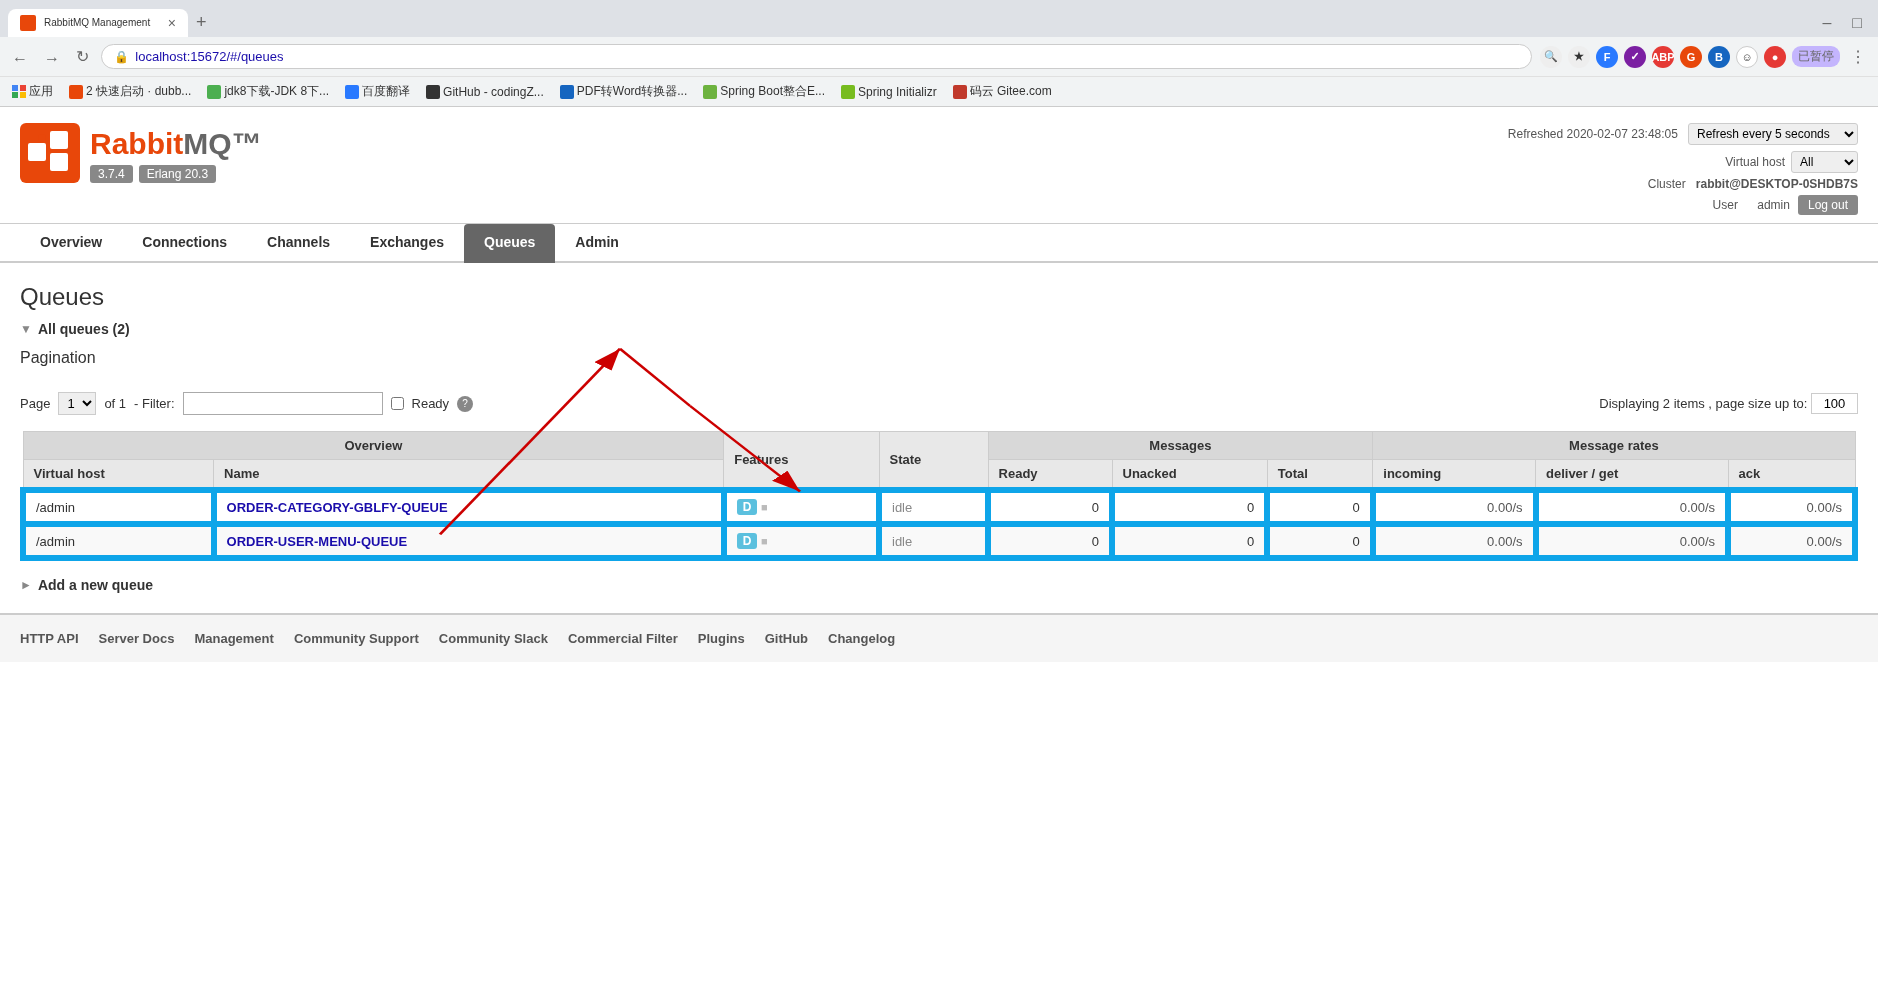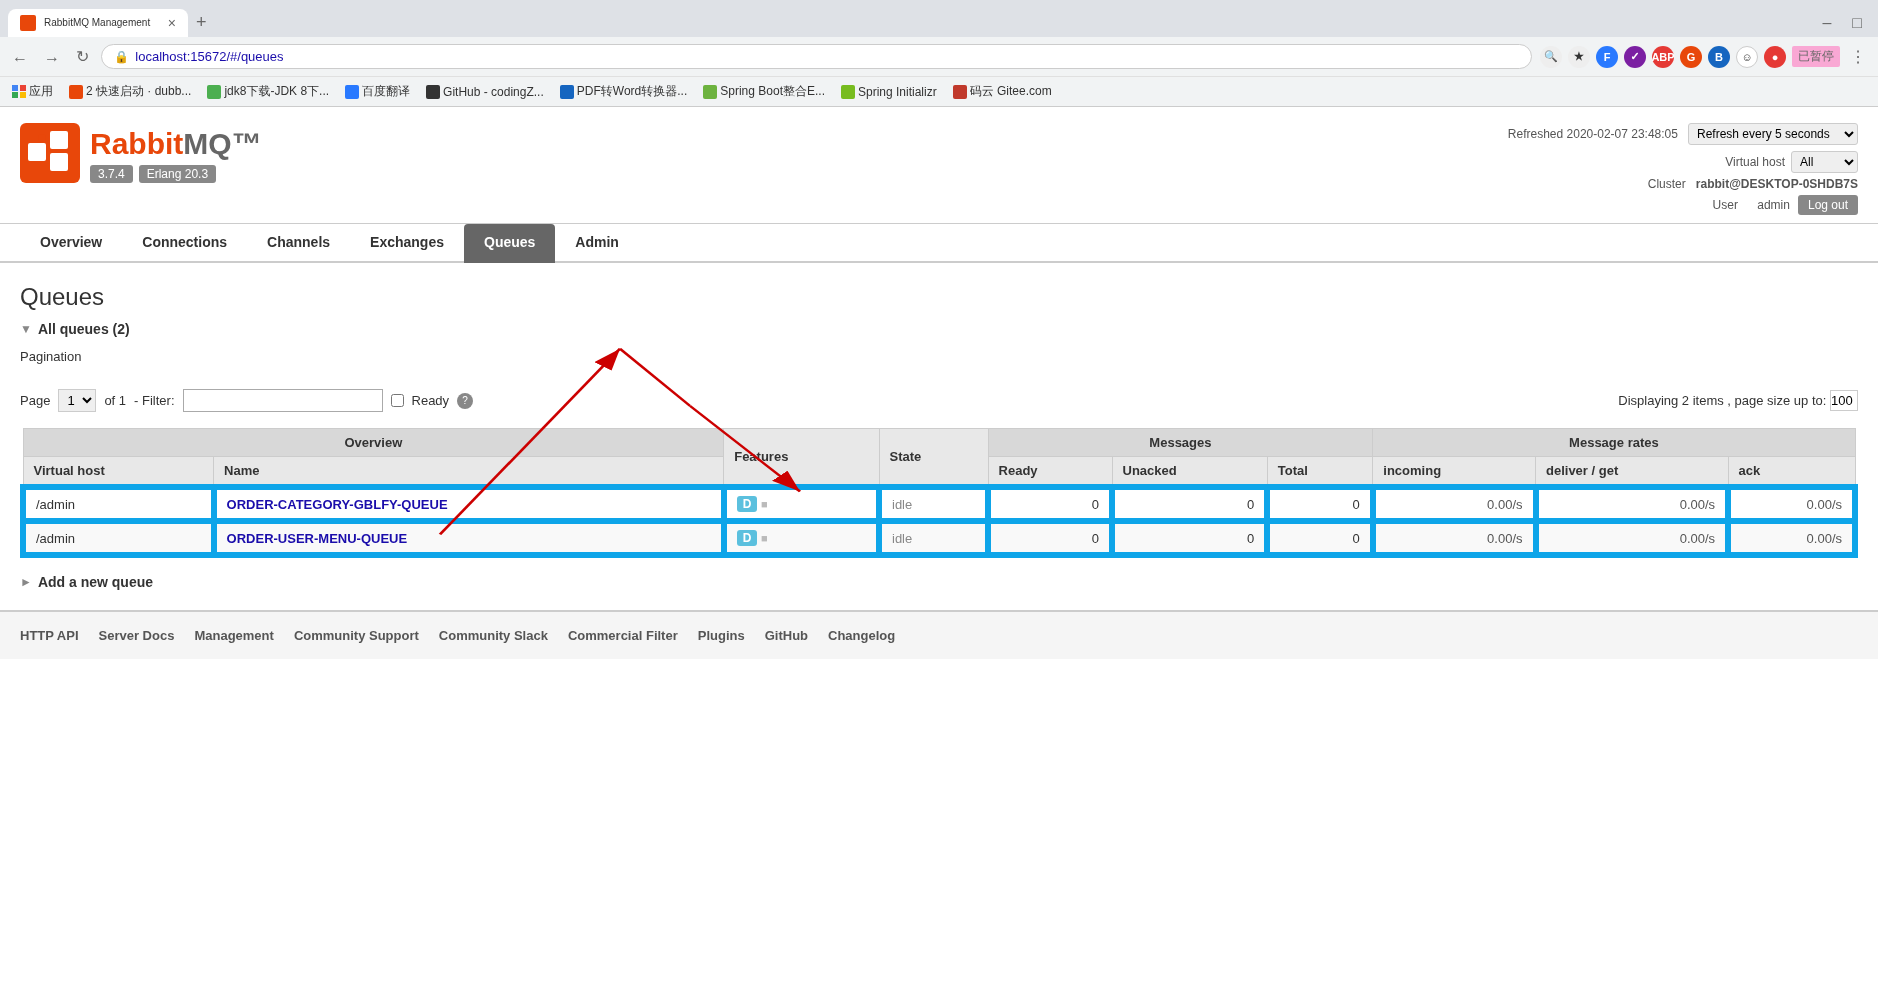--- a/index.html
+++ b/index.html
@@ -53,30 +53,30 @@
 
     
     .content { padding: 20px; }
     .page-title { font-size: 24px; font-weight: normal; color: #333; margin-bottom: 10px; }
 
     .section-header { display: flex; align-items: center; gap: 6px; cursor: pointer; margin-bottom: 12px; }
     .section-toggle { color: #888; font-size: 12px; }
     .section-title { font-size: 14px; font-weight: bold; color: #333; }
 
     .pagination-section { margin-bottom: 16px; }
-    .pagination-label { font-size: 13px; margin-bottom: 16px; }
+    .pagination-label { font-size: 16px; margin-bottom: 16px; }
     .pagination-controls { display: flex; align-items: center; gap: 8px; margin-top: 25px; }
     .page-select { padding: 2px 4px; border: 1px solid #ccc; font-size: 13px; }
     .filter-input { padding: 3px 6px; border: 1px solid #aaa; font-size: 13px; width: 200px; }
     .regex-cb { cursor: pointer; }
     .regex-label { font-size: 13px; }
     .help-icon { background: #888; color: #fff; border-radius: 50%; width: 16px; height: 16px; display: inline-flex; align-items: center; justify-content: center; font-size: 10px; cursor: pointer; }
 
     .display-info { margin-left: auto; font-size: 13px; }
-    .page-size-input { width: 28px; padding: 2px 0; border: 1px solid #ccc; font-size: 13px; text-align: left; }
+    .page-size-input { width: 47px; padding: 2px 0; border: 1px solid #ccc; font-size: 13px; text-align: center; }
 
     
     .queue-table { width: 100%; border-collapse: collapse; font-size: 13px; }
     .queue-table th { background: #e8e8e8; padding: 6px 10px; text-align: left; border: 1px solid #ccc; font-weight: bold; }
     .queue-table td { padding: 6px 10px; border: 6px solid #0ea5e9; background: #fff; }
     .queue-table tr:nth-child(even) td { background: #f9f9f9; }
     .col-group-header { background: #d8d8d8 !important; text-align: center !important; font-weight: bold; }
     .queue-name { font-weight: bold; color: #1a0dab; cursor: pointer; }
     .state-idle { color: #888; }
     .feature-badge { background: #5bc0de; color: #fff; border-radius: 3px; padding: 1px 6px; font-size: 12px; font-weight: bold; display: inline-block; }
@@ -123,21 +123,21 @@
     <div class="toolbar-icons">
       <div class="toolbar-icon" style="background:#eee;">🔍</div>
       <div class="toolbar-icon" style="background:#eee;">★</div>
       <div class="toolbar-icon" style="background:#2979ff;color:#fff;">F</div>
       <div class="toolbar-icon" style="background:#7b1fa2;color:#fff;">✓</div>
       <div class="toolbar-icon" style="background:#e53935;color:#fff;">ABP</div>
       <div class="toolbar-icon" style="background:#e8470a;color:#fff;">G</div>
       <div class="toolbar-icon" style="background:#1565c0;color:#fff;">B</div>
       <div class="toolbar-icon" style="background:#fff;border:1px solid #ccc;">☺</div>
       <div class="toolbar-icon" style="background:#e53935;color:#fff;">●</div>
-      <button class="nav-btn" style="font-size:12px;background:#f9a8d4;padding:2px 6px;border-radius:2px;">已暂停</button>
+      <button class="nav-btn" style="font-size:12px;background:#c4b5fd;padding:2px 6px;border-radius:9px;">已暂停</button>
       <button class="nav-btn">⋮</button>
     </div>
   </div>
   <div class="bookmarks-bar">
     <span class="bookmark-item">
       <span style="display:inline-grid;grid-template-columns:1fr 1fr;gap:1px;width:14px;height:14px;">
         <span style="background:#4285f4;width:6px;height:6px;"></span>
         <span style="background:#ea4335;width:6px;height:6px;"></span>
         <span style="background:#34a853;width:6px;height:6px;"></span>
         <span style="background:#fbbc05;width:6px;height:6px;"></span>

